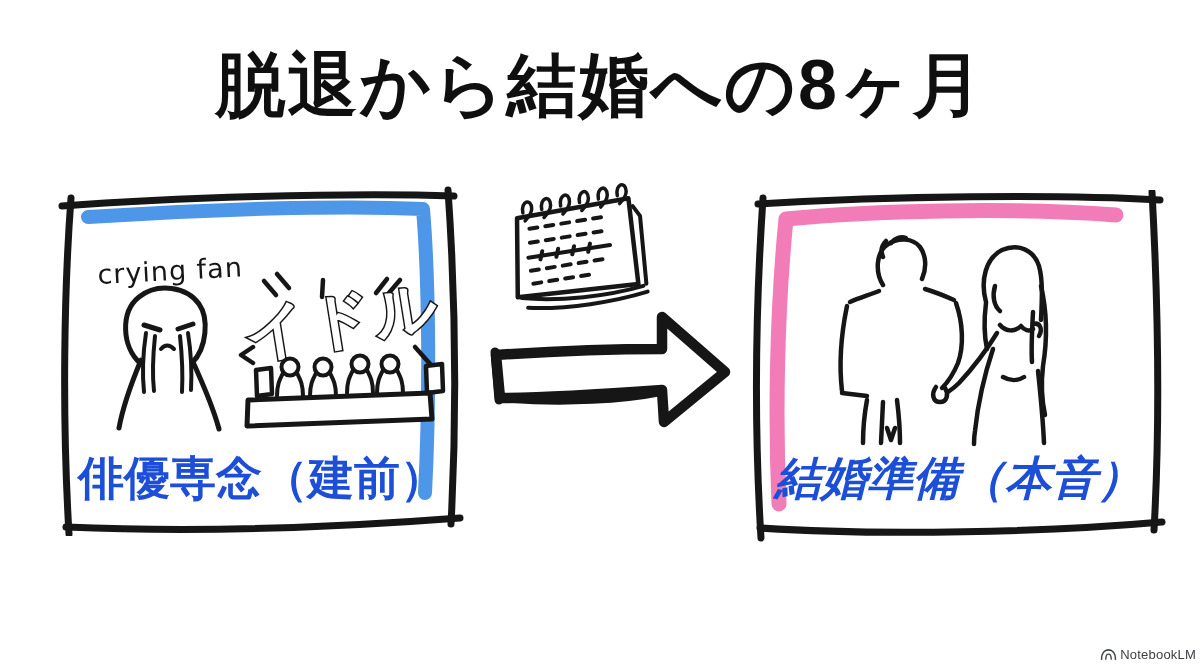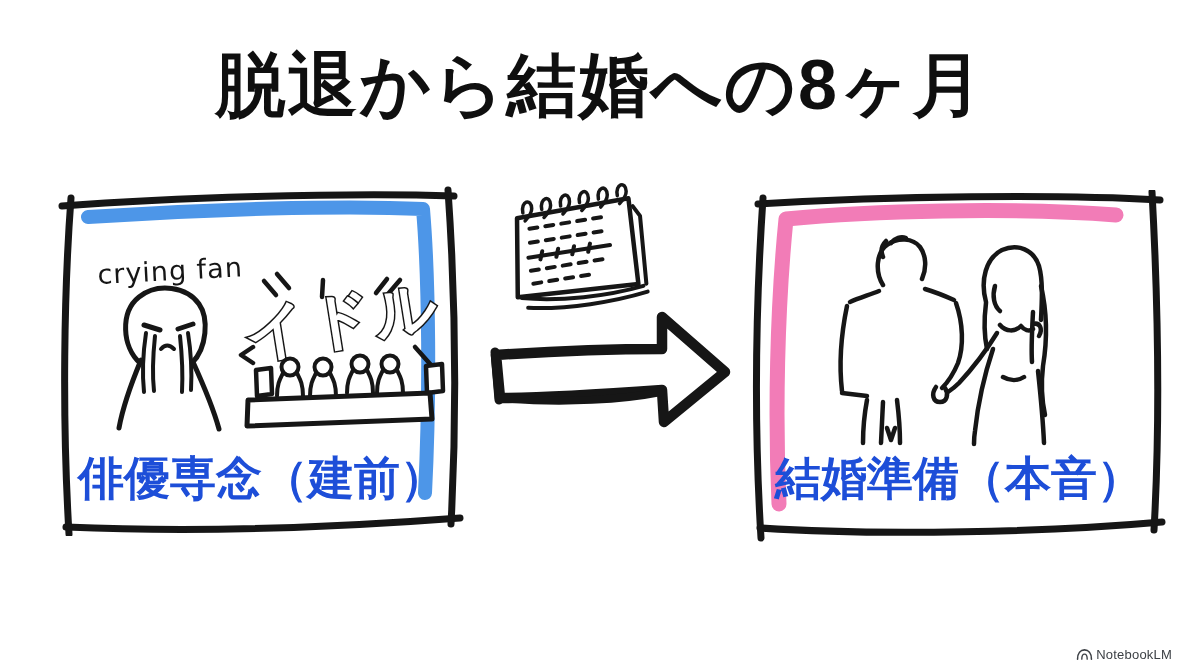--- a/index.html
+++ b/index.html
@@ -14,32 +14,32 @@
   .pink{stroke:#f27cb7;}
   .abs{position:absolute;}
   #page-title{
     left:0;top:40px;width:1200px;text-align:center;
     font-size:70px;line-height:1.3;font-weight:900;letter-spacing:2px;color:#0f0f0f;
   }
   .panel-label{
     font-size:46px;font-weight:900;text-align:center;color:#1d4ed8;letter-spacing:0px;white-space:nowrap;
   }
   #left-label{left:56px;top:448px;width:412px;}
-  #right-label{left:750px;top:448px;width:418px;}
+  #right-label{left:750px;top:448px;width:418px;font-style:italic;}
   #idol-sign-text{
     fill:#ffffff;stroke:#161616;stroke-width:3px;paint-order:stroke;
     font-weight:bold;font-size:62px;letter-spacing:2px;
     font-family:"Liberation Sans","DejaVu Sans",sans-serif;
   }
   #crying-caption{
     fill:#161616;font-size:27px;letter-spacing:1px;
     font-family:"DejaVu Sans","Liberation Sans",sans-serif;
   }
   #footer-brand{
-    right:28px;bottom:8px;display:flex;align-items:center;gap:3px;
+    right:4px;bottom:8px;display:flex;align-items:center;gap:3px;
     color:#3c4045;font-size:13px;font-weight:500;letter-spacing:.2px;
   }
 </style>
 </head>
 <body>
 
 <div id="canvas">
 
   <div id="page-title" class="abs">脱退から結婚への8ヶ月</div>
 

